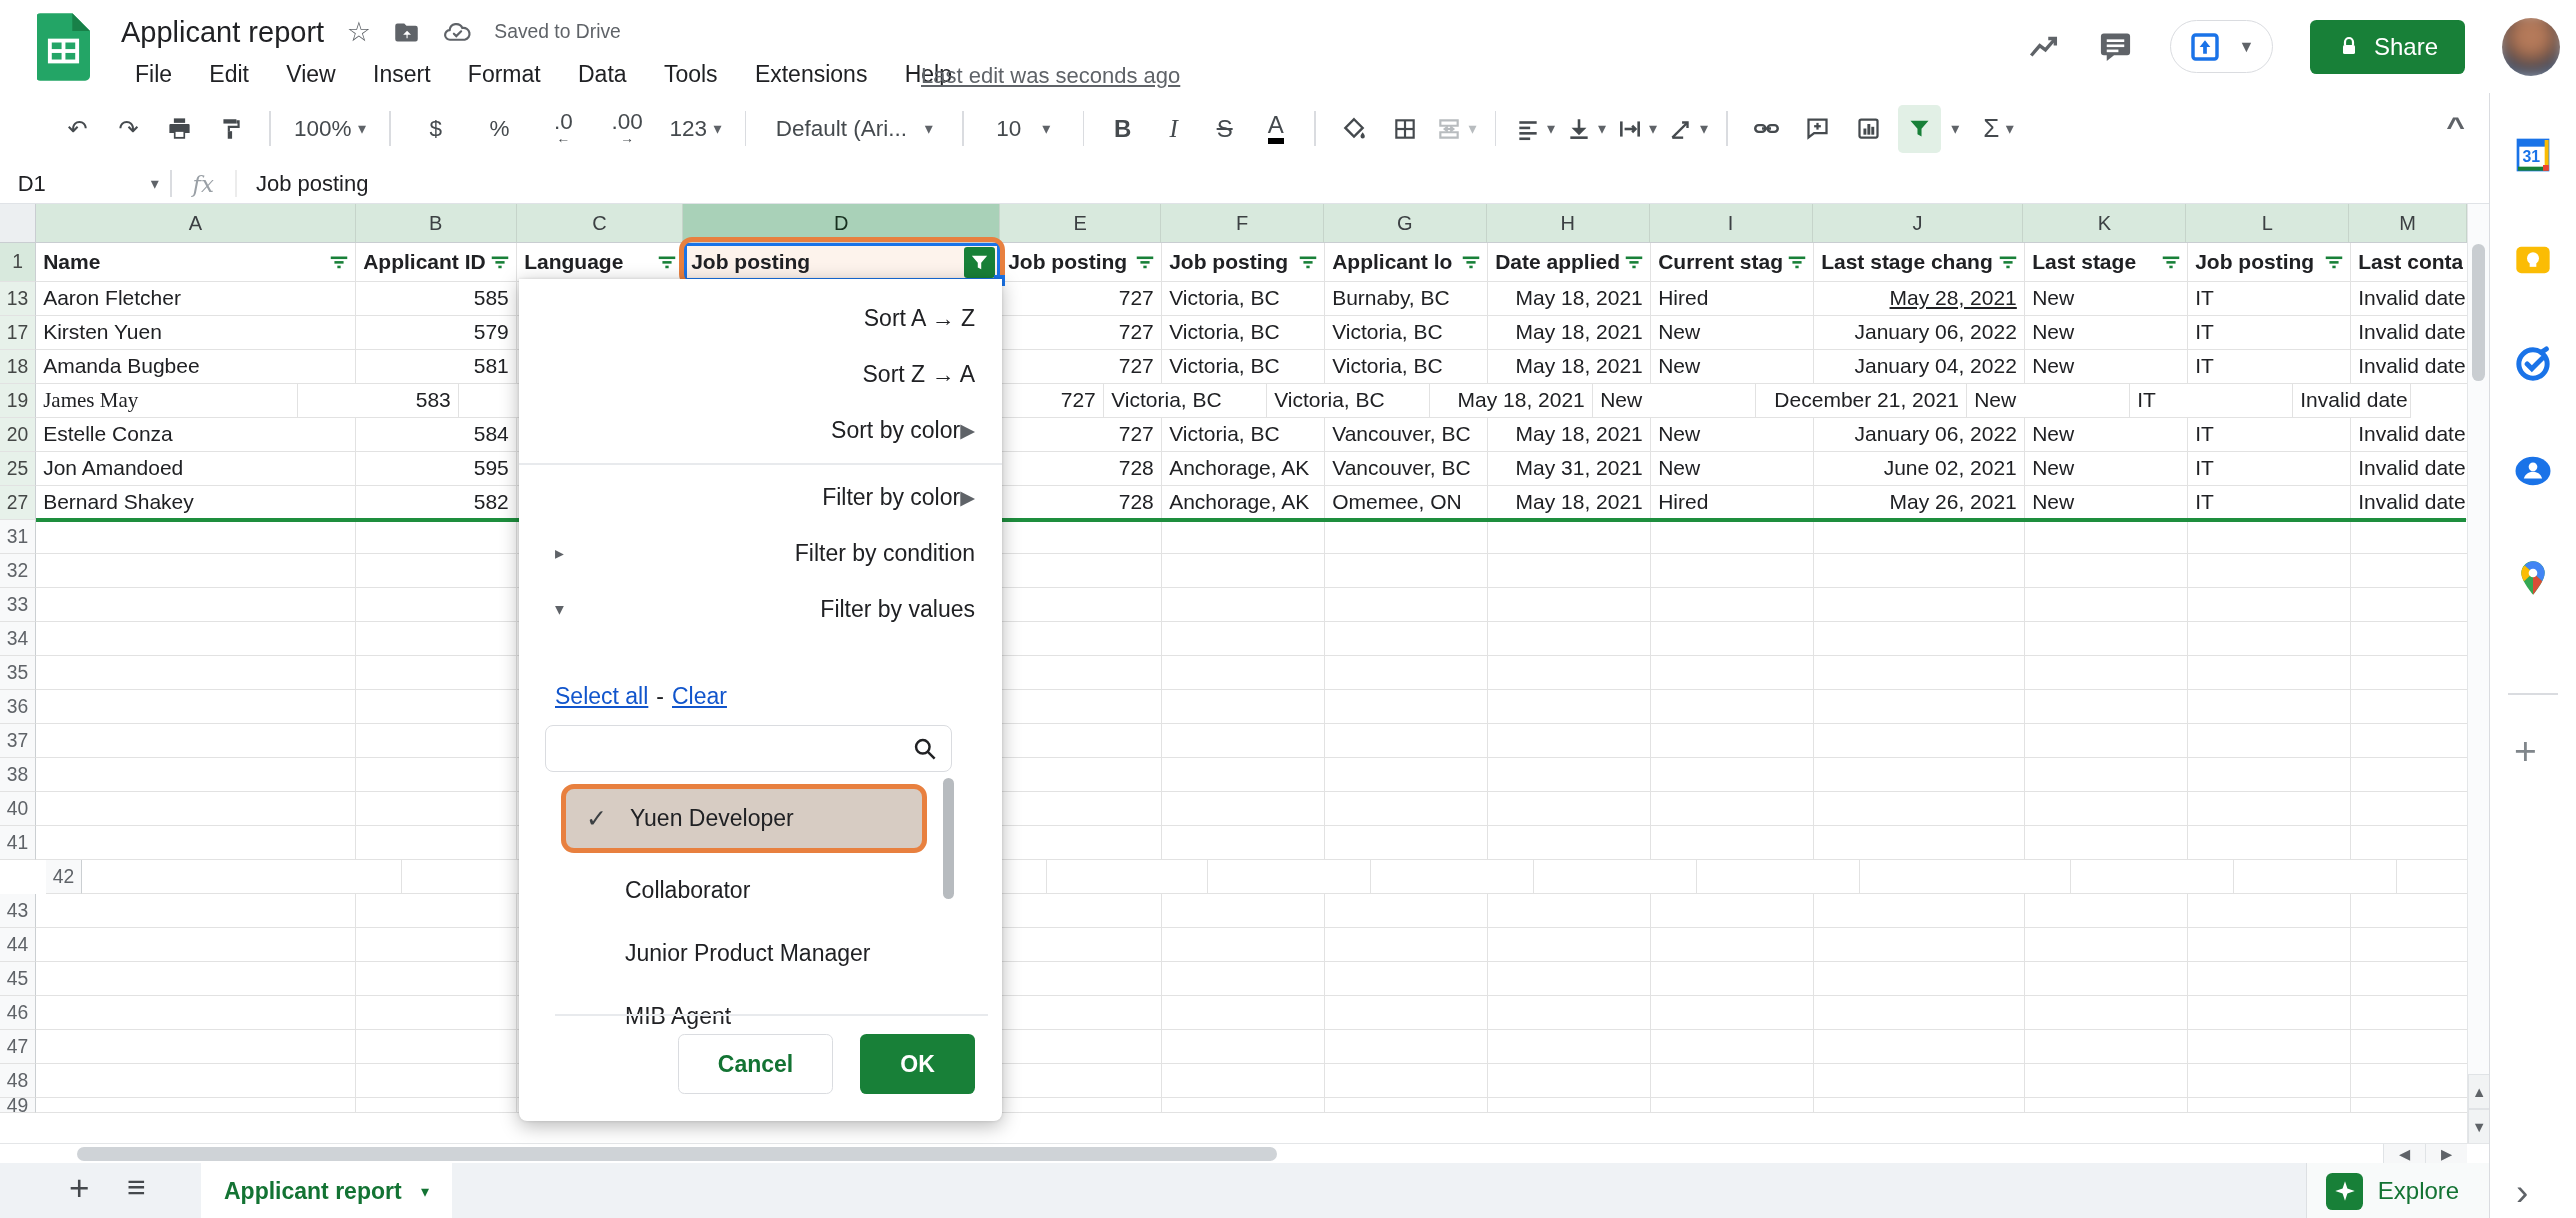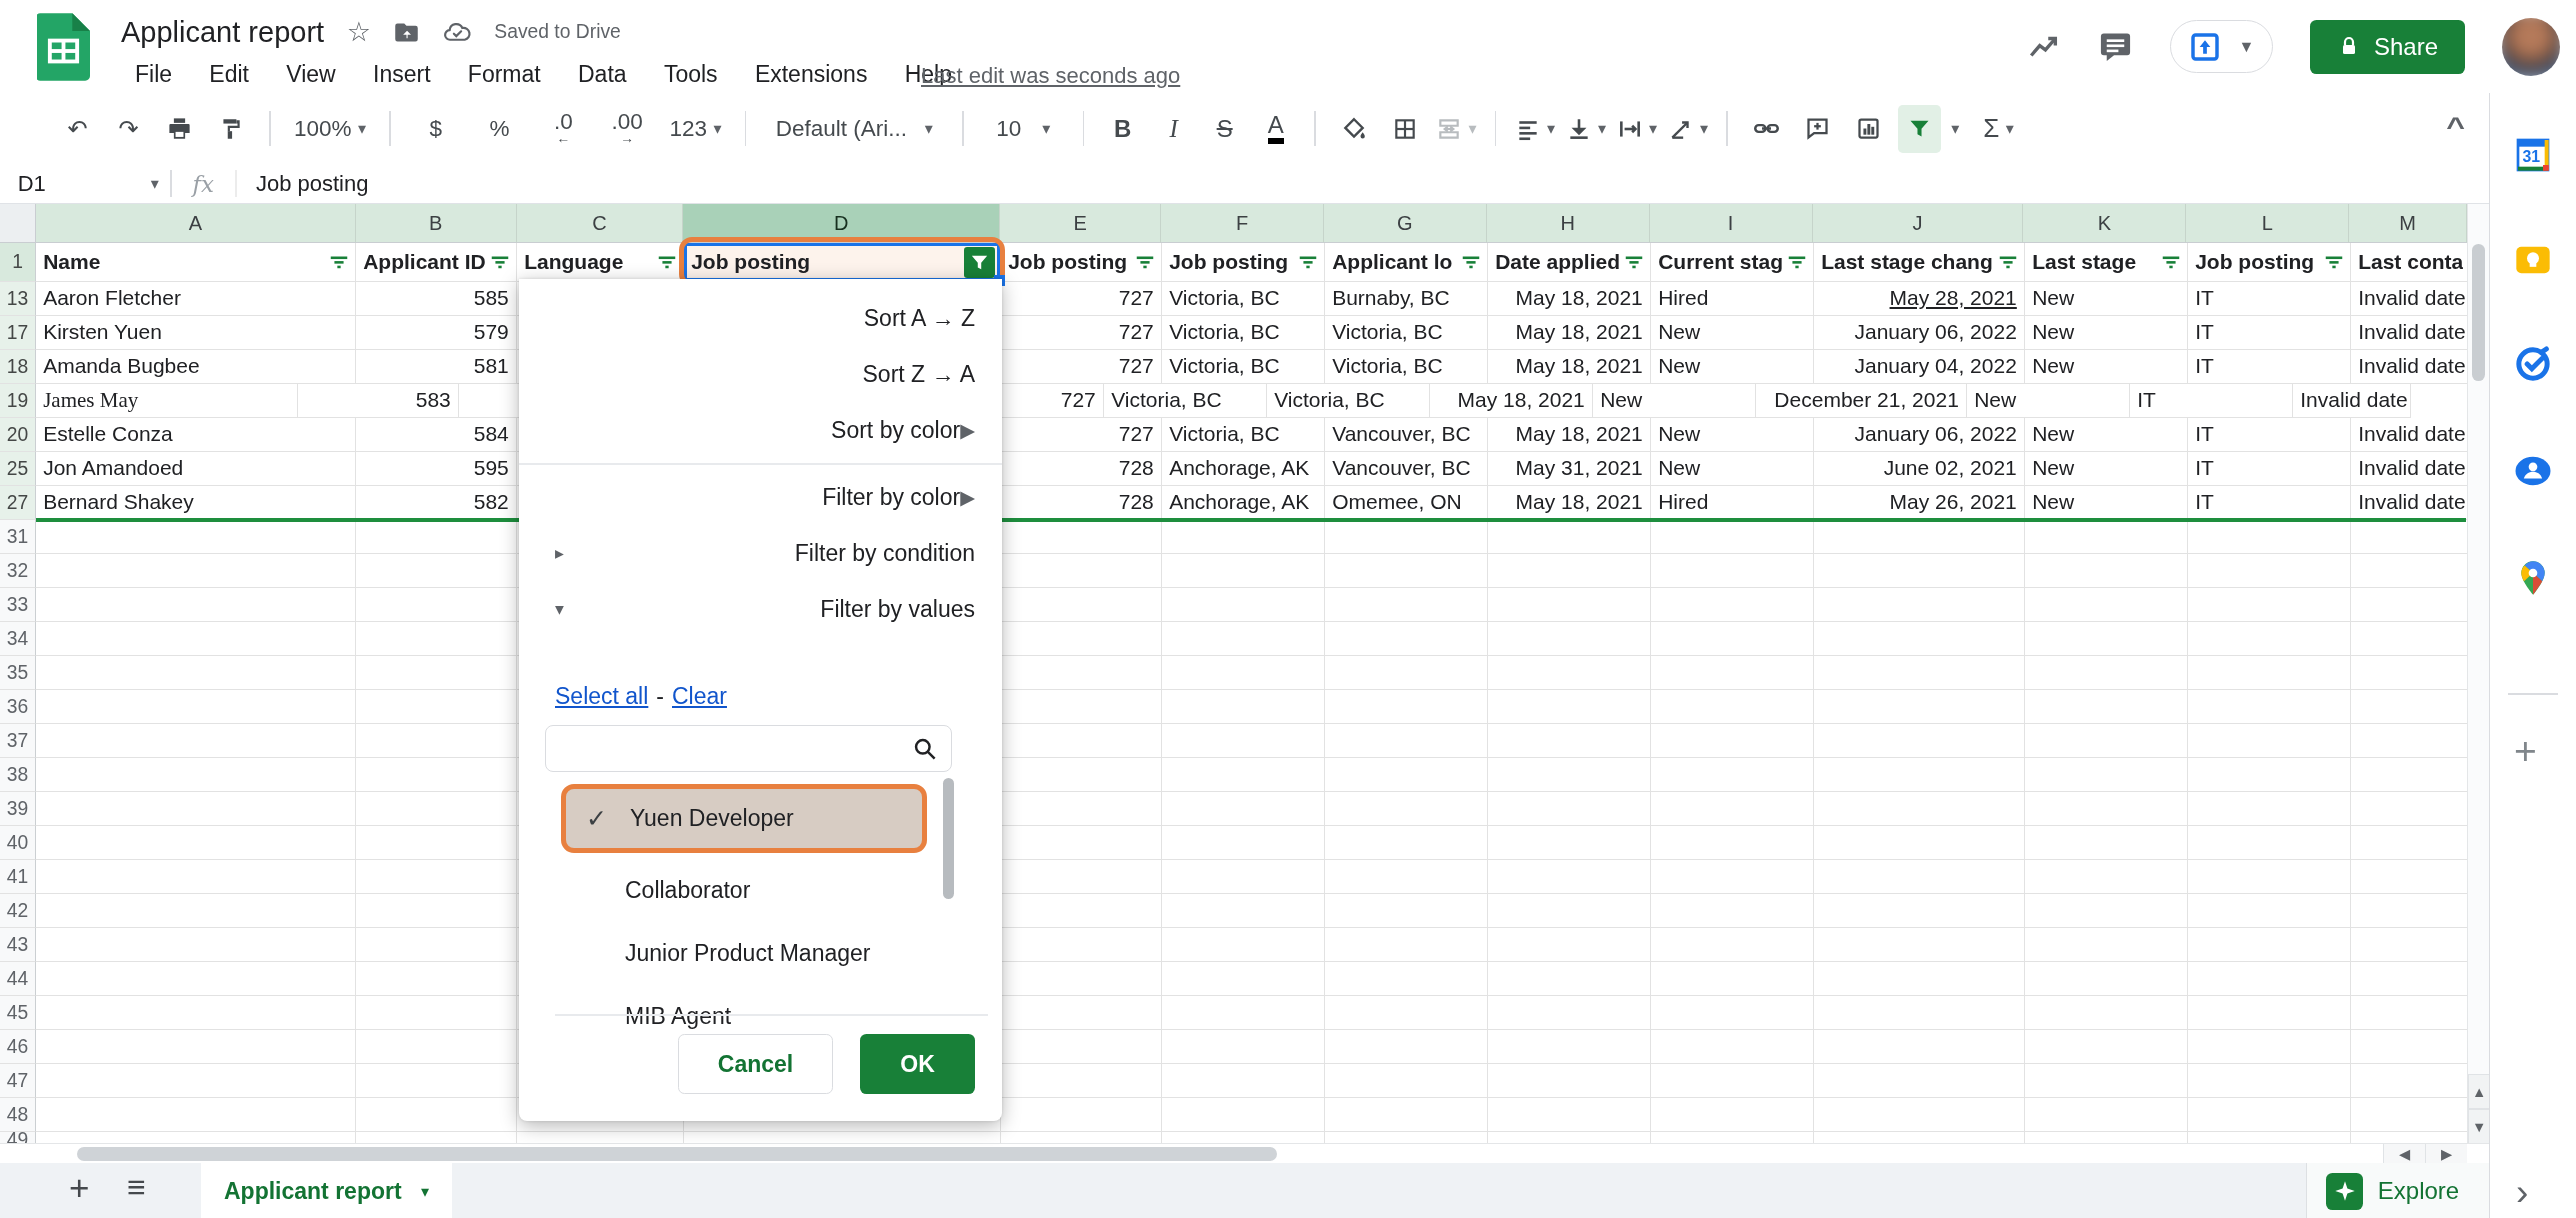--- a/index.html
+++ b/index.html
@@ -765,36 +765,20 @@
         <div class="cell" style="width: 163px;"></div>
         <div class="cell" style="width: 163px;"></div>
         <div class="cell" style="width: 163px;"></div>
         <div class="cell" style="width: 163px;"></div>
         <div class="cell" style="width: 211px;"></div>
         <div class="cell" style="width: 163px;"></div>
         <div class="cell" style="width: 163px;"></div>
         <div class="cell" style="width: 118px;"></div>
       </div>
       <div class="grow">
-        <div class="numcell" style="height: 34px;">39</div>
-        <div class="cell" style="width: 320px;"></div>
-        <div class="cell" style="width: 161px;"></div>
-        <div class="cell" style="width: 167px;"></div>
-        <div class="cell" style="width: 317px;"></div>
-        <div class="cell" style="width: 161px;"></div>
-        <div class="cell" style="width: 163px;"></div>
-        <div class="cell" style="width: 163px;"></div>
-        <div class="cell" style="width: 163px;"></div>
-        <div class="cell" style="width: 163px;"></div>
-        <div class="cell" style="width: 211px;"></div>
-        <div class="cell" style="width: 163px;"></div>
-        <div class="cell" style="width: 163px;"></div>
-        <div class="cell" style="width: 118px;"></div>
-      </div>
-      <div class="grow">
         <div class="numcell" style="height: 34px;">40</div>
         <div class="cell" style="width: 320px;"></div>
         <div class="cell" style="width: 161px;"></div>
         <div class="cell" style="width: 167px;"></div>
         <div class="cell" style="width: 317px;"></div>
         <div class="cell" style="width: 161px;"></div>
         <div class="cell" style="width: 163px;"></div>
         <div class="cell" style="width: 163px;"></div>
         <div class="cell" style="width: 163px;"></div>
         <div class="cell" style="width: 163px;"></div>
@@ -813,21 +797,21 @@
         <div class="cell" style="width: 163px;"></div>
         <div class="cell" style="width: 163px;"></div>
         <div class="cell" style="width: 163px;"></div>
         <div class="cell" style="width: 163px;"></div>
         <div class="cell" style="width: 211px;"></div>
         <div class="cell" style="width: 163px;"></div>
         <div class="cell" style="width: 163px;"></div>
         <div class="cell" style="width: 118px;"></div>
       </div>
       <div class="grow">
-        <div class="numcell" style="height: 34px;">42</div>
+        <div class="numcell" style="height: 34px; margin-left: 46px;">42</div>
         <div class="cell" style="width: 320px;"></div>
         <div class="cell" style="width: 161px;"></div>
         <div class="cell" style="width: 167px;"></div>
         <div class="cell" style="width: 317px;"></div>
         <div class="cell" style="width: 161px;"></div>
         <div class="cell" style="width: 163px;"></div>
         <div class="cell" style="width: 163px;"></div>
         <div class="cell" style="width: 163px;"></div>
         <div class="cell" style="width: 163px;"></div>
         <div class="cell" style="width: 211px;"></div>

